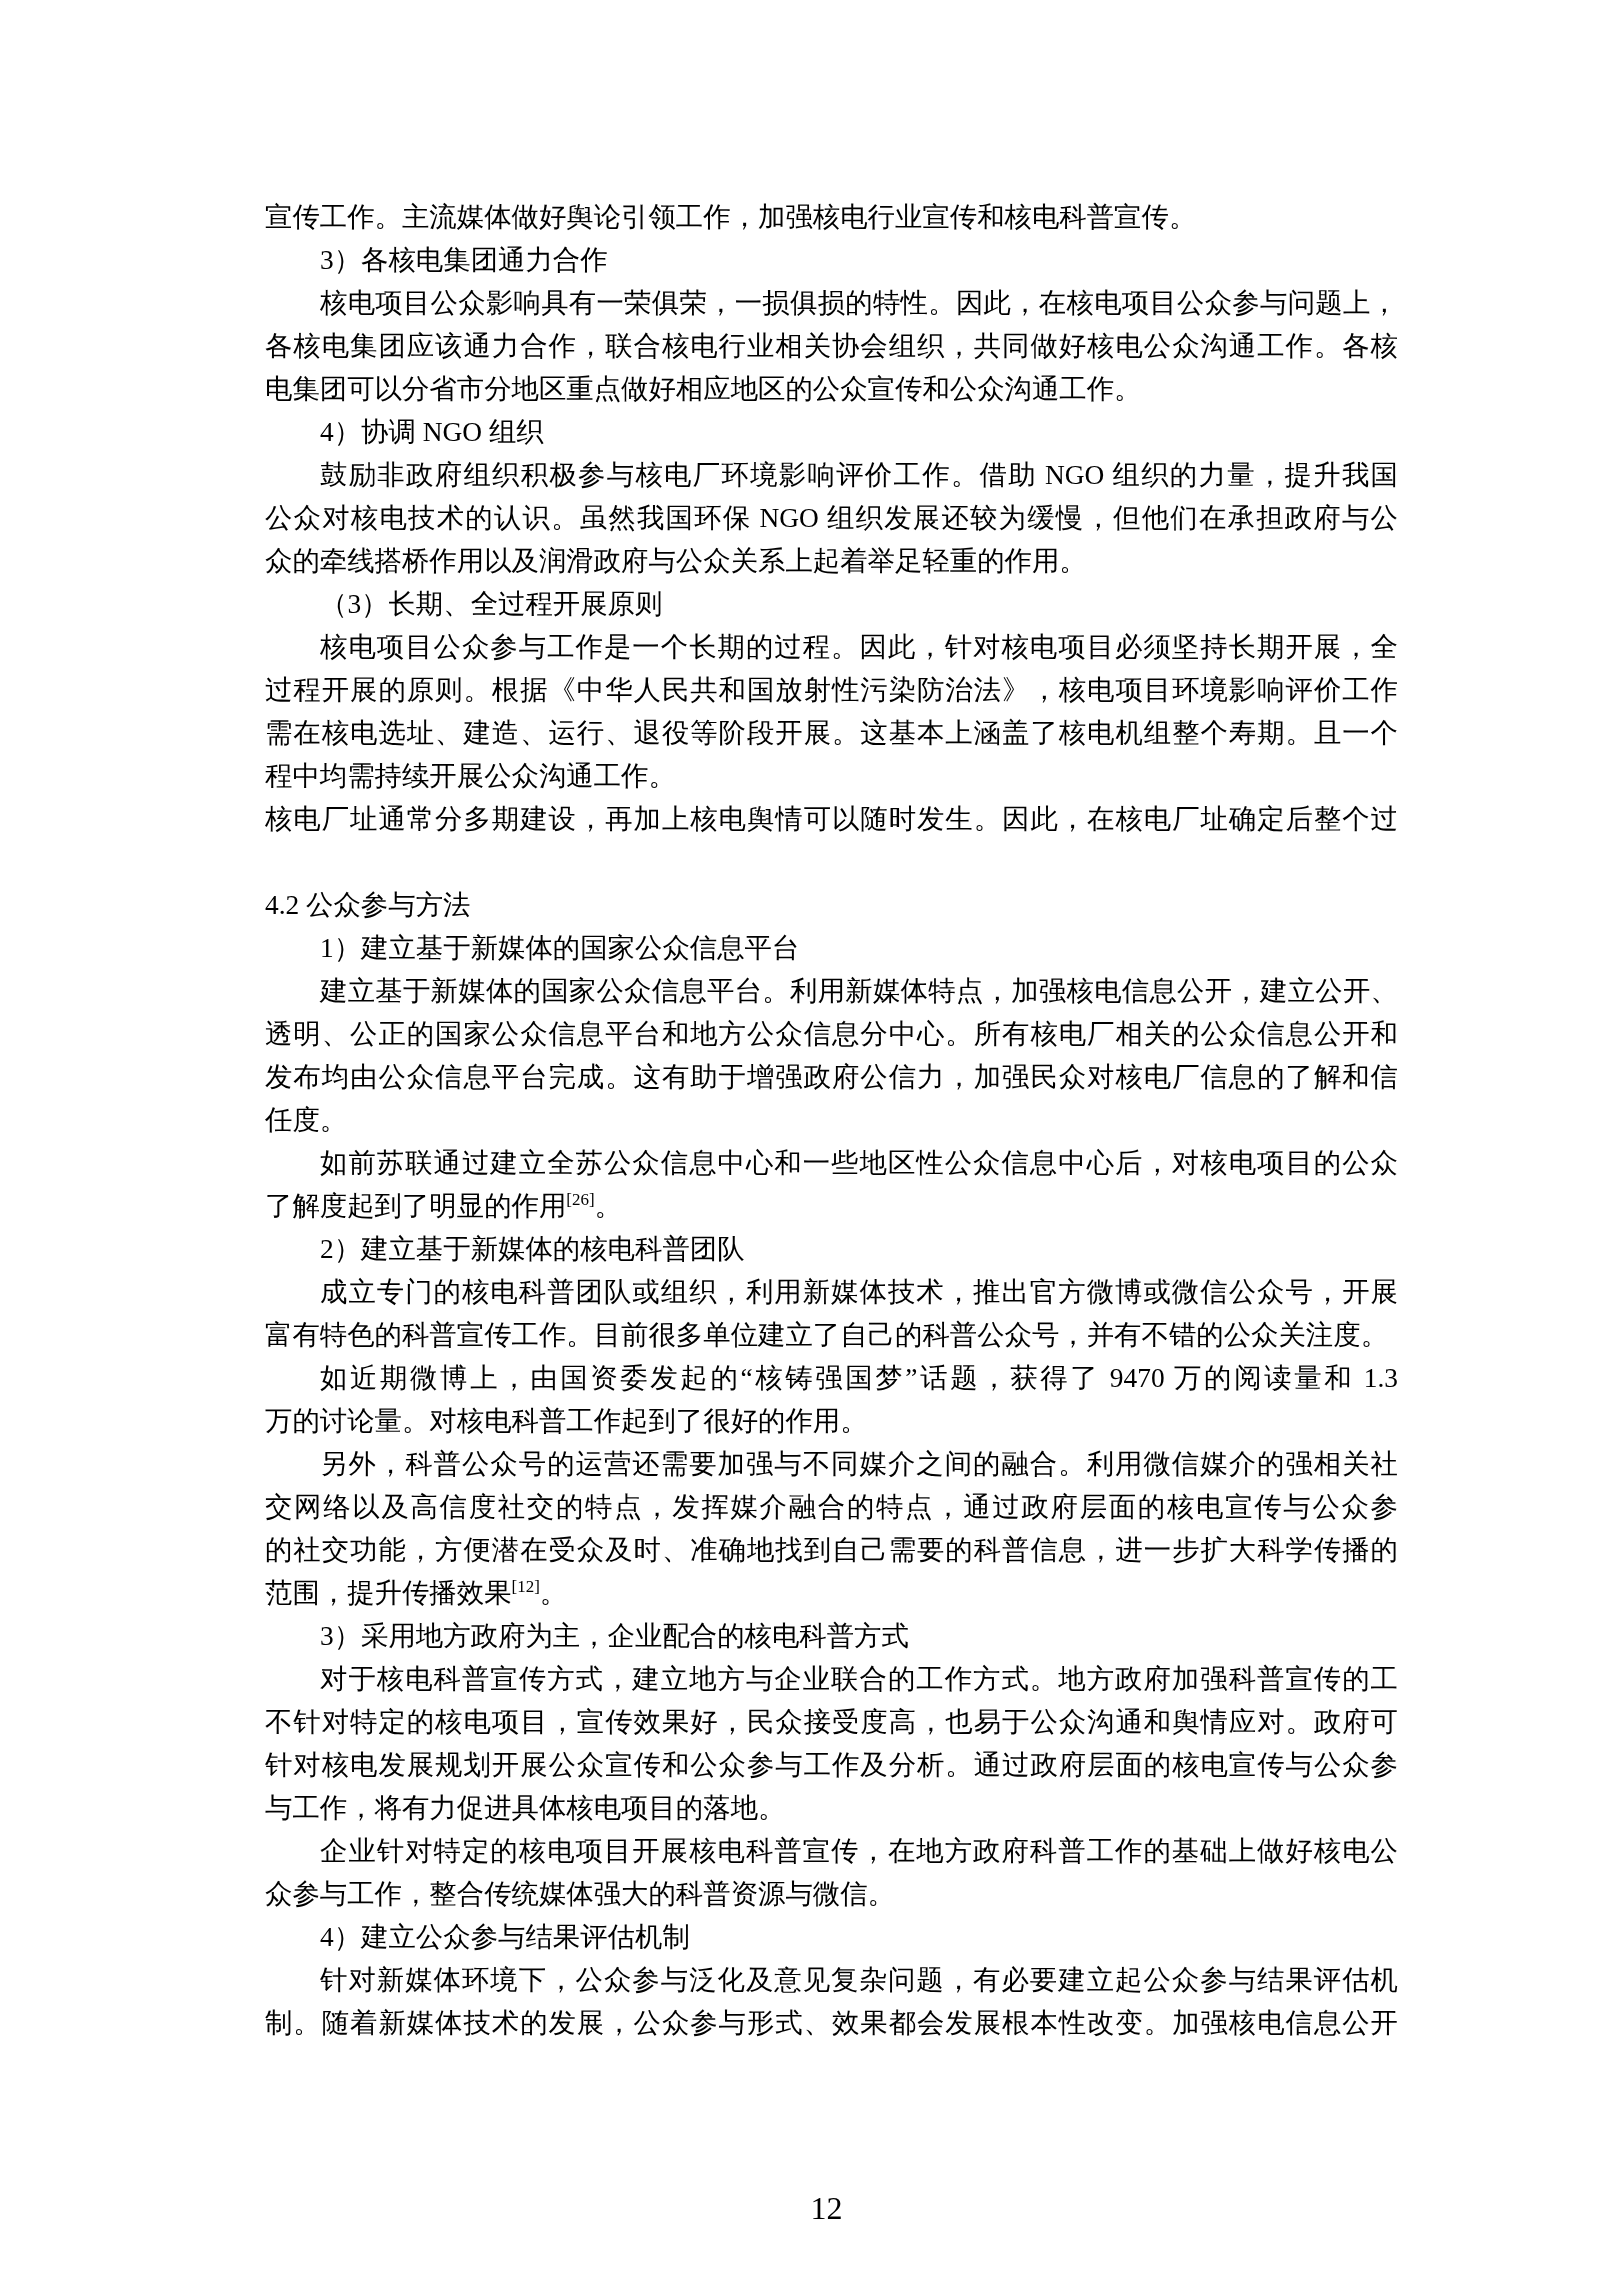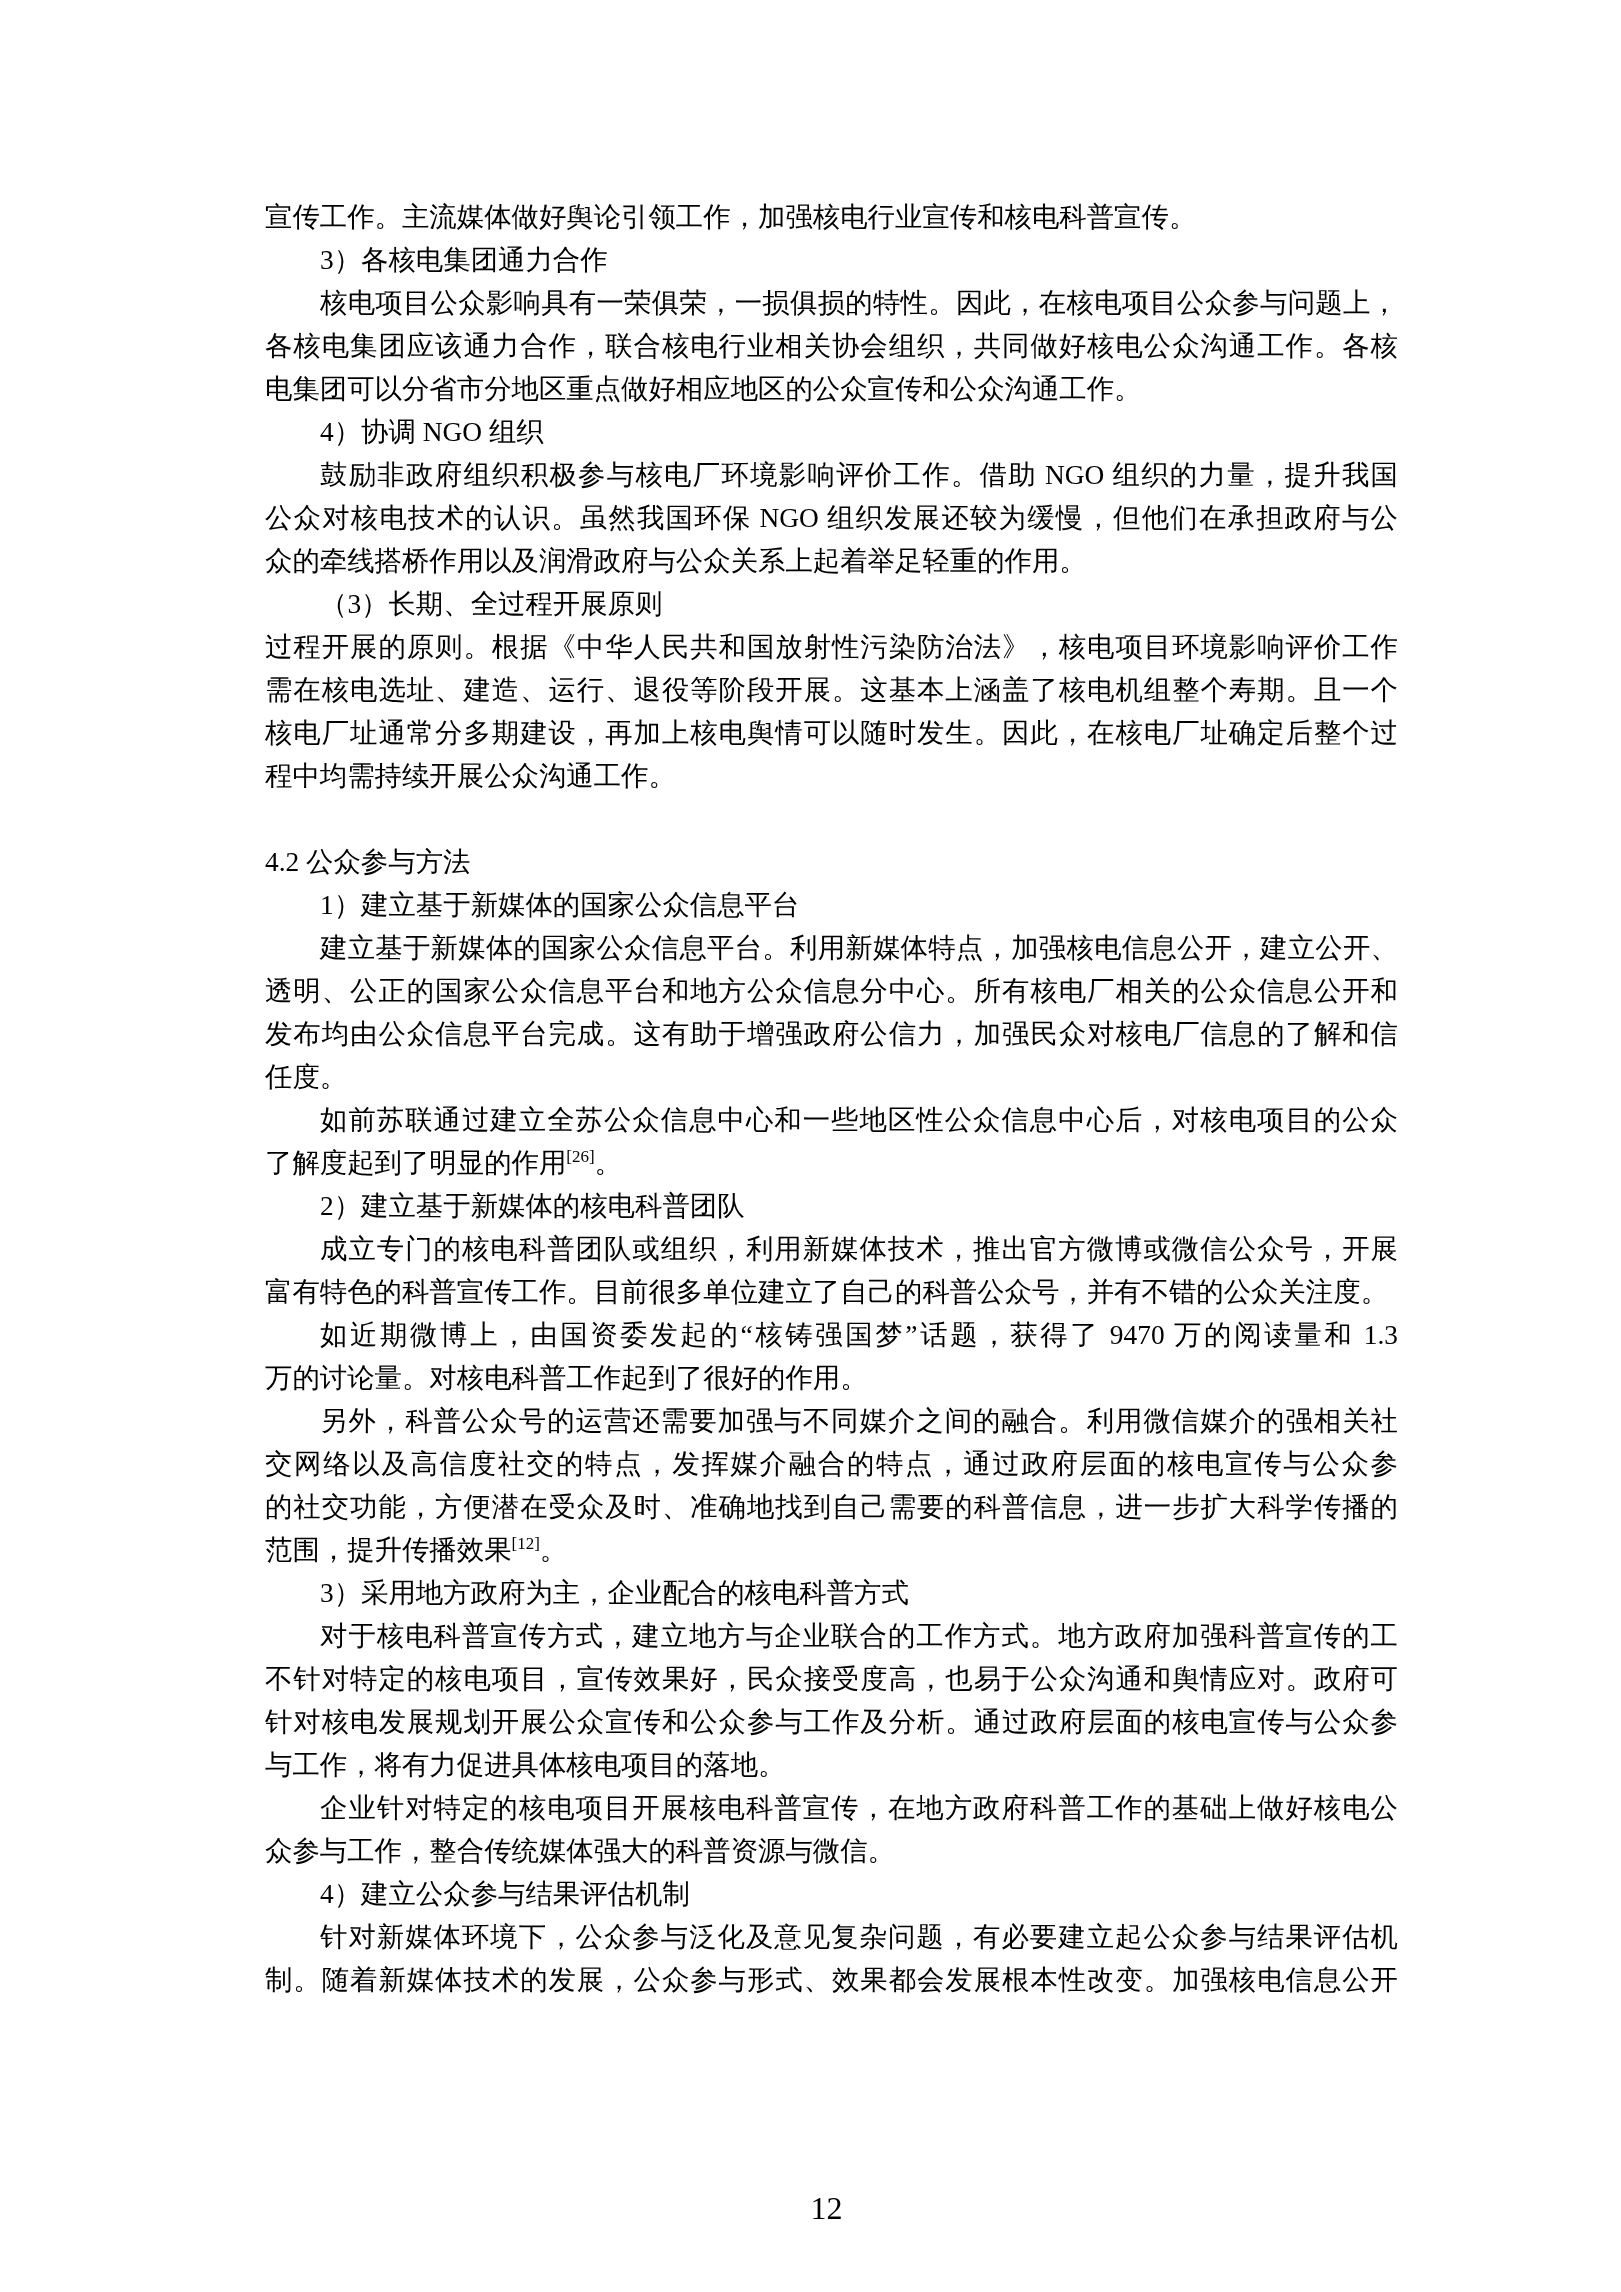--- a/index.html
+++ b/index.html
@@ -66,24 +66,25 @@
       <div class="line para-end"><span>宣传工作。主流媒体做好舆论引领工作，加强核电行业宣传和核电科普宣传。</span></div>
       <div class="line indent para-end"><span>3）各核电集团通力合作</span></div>
       <div class="line indent"><span>核电项目公众影响具有一荣俱荣，一损俱损的特性。因此，在核电项目公众参与问题上，</span></div>
       <div class="line"><span>各核电集团应该通力合作，联合核电行业相关协会组织，共同做好核电公众沟通工作。各核</span></div>
       <div class="line para-end"><span>电集团可以分省市分地区重点做好相应地区的公众宣传和公众沟通工作。</span></div>
       <div class="line indent para-end"><span>4）协调 NGO 组织</span></div>
       <div class="line indent"><span>鼓励非政府组织积极参与核电厂环境影响评价工作。借助 NGO 组织的力量，提升我国</span></div>
       <div class="line"><span>公众对核电技术的认识。虽然我国环保 NGO 组织发展还较为缓慢，但他们在承担政府与公</span></div>
       <div class="line para-end"><span>众的牵线搭桥作用以及润滑政府与公众关系上起着举足轻重的作用。</span></div>
       <div class="line indent para-end"><span>（3）长期、全过程开展原则</span></div>
+      <div class="line indent"><span>核电项目公众参与工作是一个长期的过程。因此，针对核电项目必须坚持长期开展，全</span></div>
       <div class="line"><span>过程开展的原则。根据《中华人民共和国放射性污染防治法》，核电项目环境影响评价工作</span></div>
       <div class="line"><span>需在核电选址、建造、运行、退役等阶段开展。这基本上涵盖了核电机组整个寿期。且一个</span></div>
+      <div class="line para-end"><span>程中均需持续开展公众沟通工作。</span></div>
       <div class="line"><span>核电厂址通常分多期建设，再加上核电舆情可以随时发生。因此，在核电厂址确定后整个过</span></div>
-      <div class="line para-end"><span>程中均需持续开展公众沟通工作。</span></div>
       <div class="spacer"></div>
       <div class="line heading para-end"><span>4.2 公众参与方法</span></div>
       <div class="line indent para-end"><span>1）建立基于新媒体的国家公众信息平台</span></div>
       <div class="line indent"><span>建立基于新媒体的国家公众信息平台。利用新媒体特点，加强核电信息公开，建立公开、</span></div>
       <div class="line"><span>透明、公正的国家公众信息平台和地方公众信息分中心。所有核电厂相关的公众信息公开和</span></div>
       <div class="line"><span>发布均由公众信息平台完成。这有助于增强政府公信力，加强民众对核电厂信息的了解和信</span></div>
       <div class="line para-end"><span>任度。</span></div>
       <div class="line indent"><span>如前苏联通过建立全苏公众信息中心和一些地区性公众信息中心后，对核电项目的公众</span></div>
       <div class="line para-end"><span>了解度起到了明显的作用</span><sup class="cite">[26]</sup><span>。</span></div>
       <div class="line indent para-end"><span>2）建立基于新媒体的核电科普团队</span></div>

